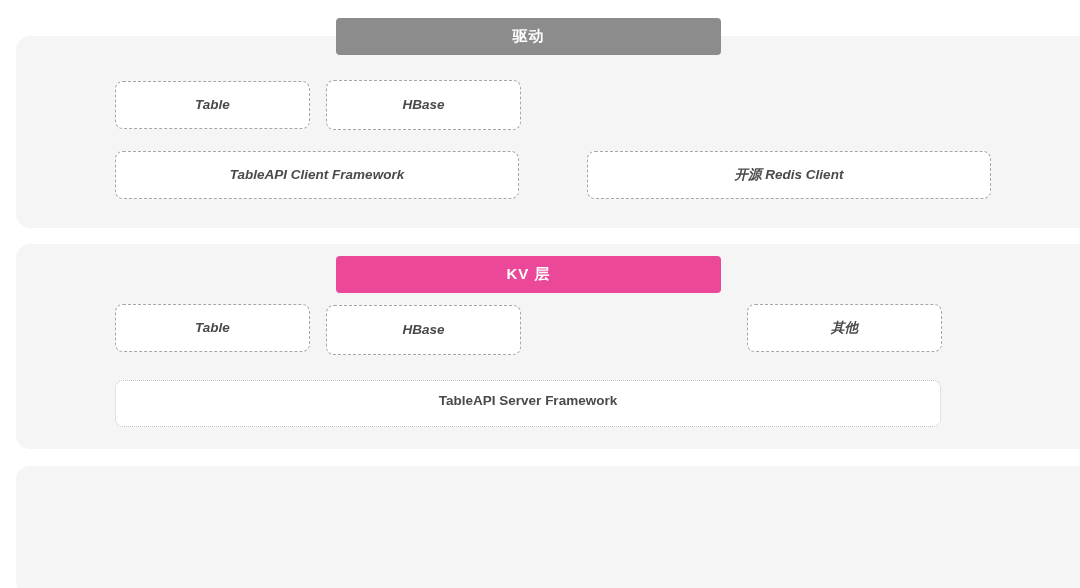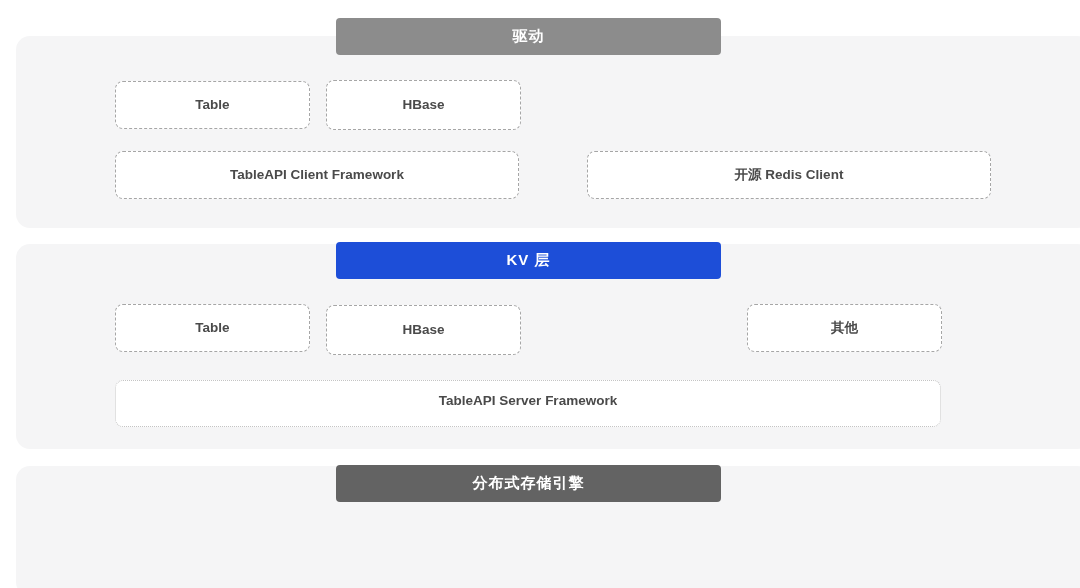--- a/index.html
+++ b/index.html
@@ -34,38 +34,38 @@
     display: flex;
     align-items: center;
     justify-content: center;
     color: #ffffff;
     font-size: 15px;
     font-weight: bold;
     letter-spacing: 1px;
     z-index: 5;
   }
   #header-1 { top: 2px;   background: #8c8c8c; }
-  #header-2 { top: 226px; background: #1d4ed8; text-align: center; }
+  #header-2 { top: 240px; background: #ec4899; text-align: center; }
   #header-3 { top: 449px; background: #636363; }
 
   
   .node {
     position: absolute;
     background: #ffffff;
     border-radius: 8px;
     display: flex;
     align-items: center;
     justify-content: center;
     font-size: 13.5px;
     font-weight: bold;
     color: #4a4a4a;
     text-align: center;
     line-height: 1.3;
   }
-  .node.dashed { border: 1.4px dashed #a6a6a6; }
+  .node.dashed { border: 1.4px dashed #a6a6a6; font-style: italic; }
   .node.dotted { border: 1.2px dotted #c4c4c4; align-items: flex-end; }
 
   
   #n-drv-table   { left: 99px;  top: 65px;  width: 195px; height: 48px; }
   #n-drv-hbase   { left: 310px; top: 64px;  width: 195px; height: 50px; }
   #n-drv-tapicf  { left: 99px;  top: 135px; width: 404px; height: 48px; }
   #n-drv-redis   { left: 571px; top: 135px; width: 404px; height: 48px; }
 
   
   #n-kv-table    { left: 99px;  top: 288px; width: 195px; height: 48px; }
@@ -122,18 +122,15 @@
   <div class="node dashed" id="n-kv-other">
     <span>其他</span>
   </div>
 
   <div class="node dotted" id="n-kv-tapisf">
     <span>TableAPI Server Framework</span>
   </div>
 
   <div class="panel" id="panel-3"></div>
 
-  <div class="section-header" id="header-3">
-    <span>分布式存储引擎</span>
-  </div>
 
 
 </div>
 
 </body></html>

